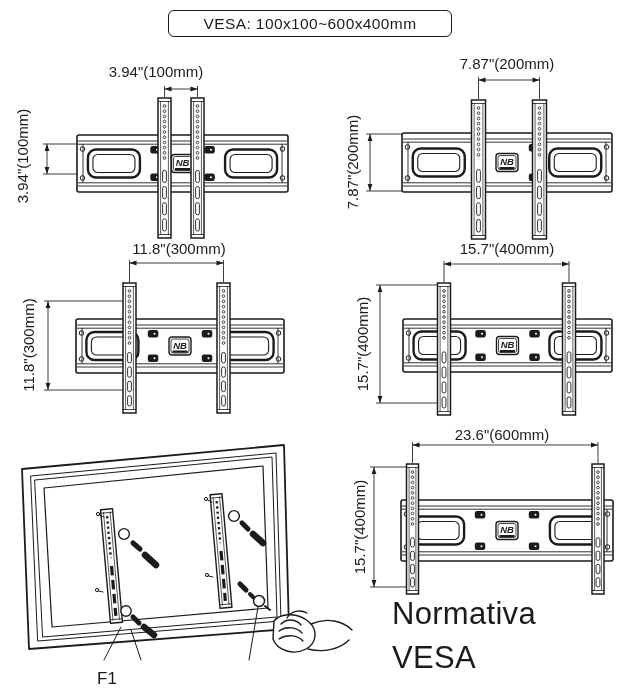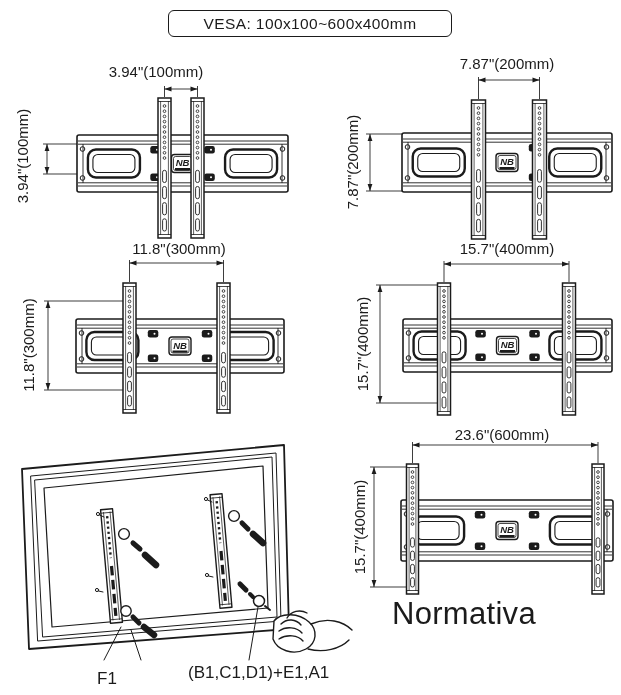--- a/index.html
+++ b/index.html
@@ -519,18 +519,18 @@
   <div class="dim v p-d2s">7.87"(200mm)</div>
   <div class="dim p-d3t">11.8"(300mm)</div>
   <div class="dim v p-d3s">11.8"(300mm)</div>
   <div class="dim p-d4t">15.7"(400mm)</div>
   <div class="dim v p-d4s">15.7"(400mm)</div>
   <div class="dim p-d5t">23.6"(600mm)</div>
   <div class="dim v p-d5s">15.7"(400mm)</div>
 
   <div class="part-label pl-f1">F1</div>
   <div class="part-label pl-e1">E1</div>
-  <div class="part-label pl-grp">(B1,C1,D1)+E1,A1</div>
 
   <div class="footer">
     <div>Normativa</div>
+    <div>VESA</div>
   </div>
 </div>
 
 </body></html>

